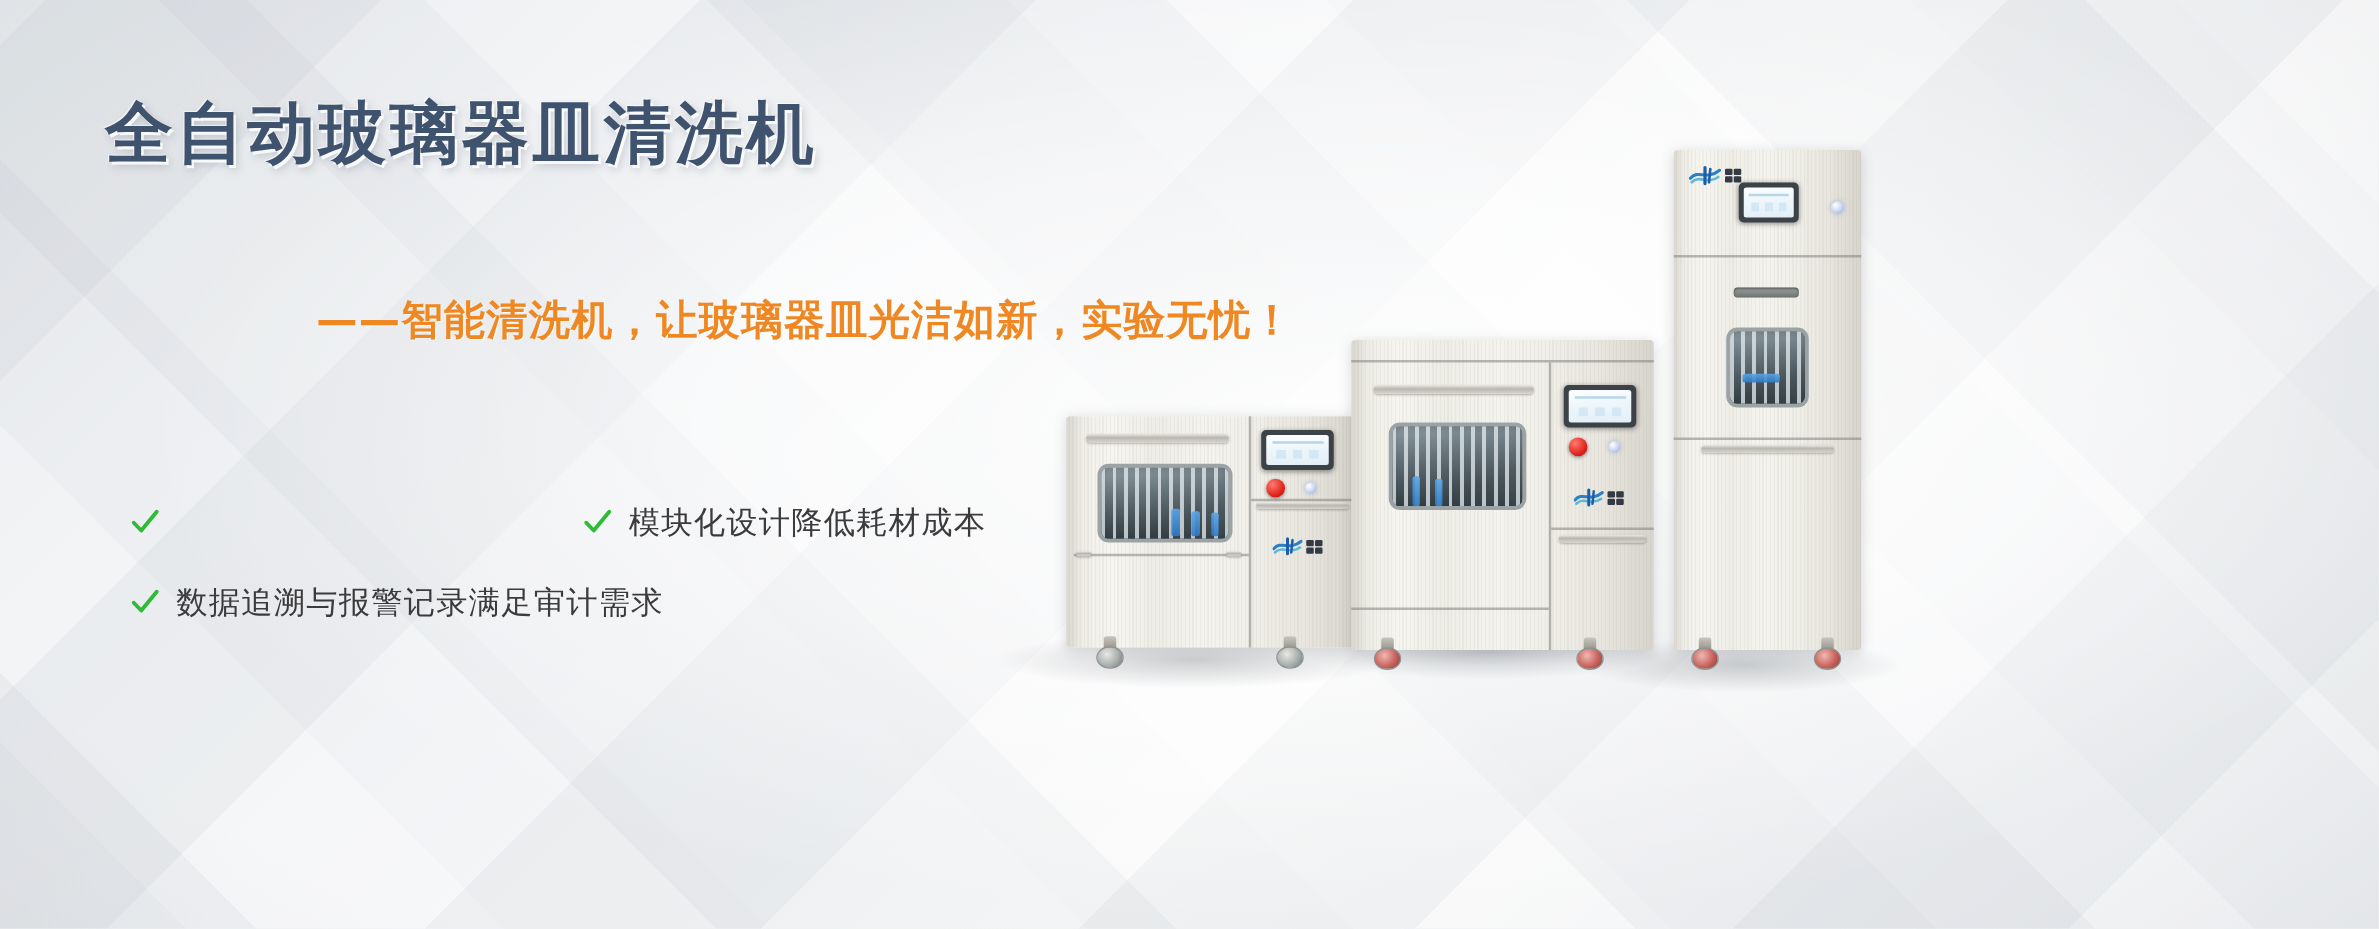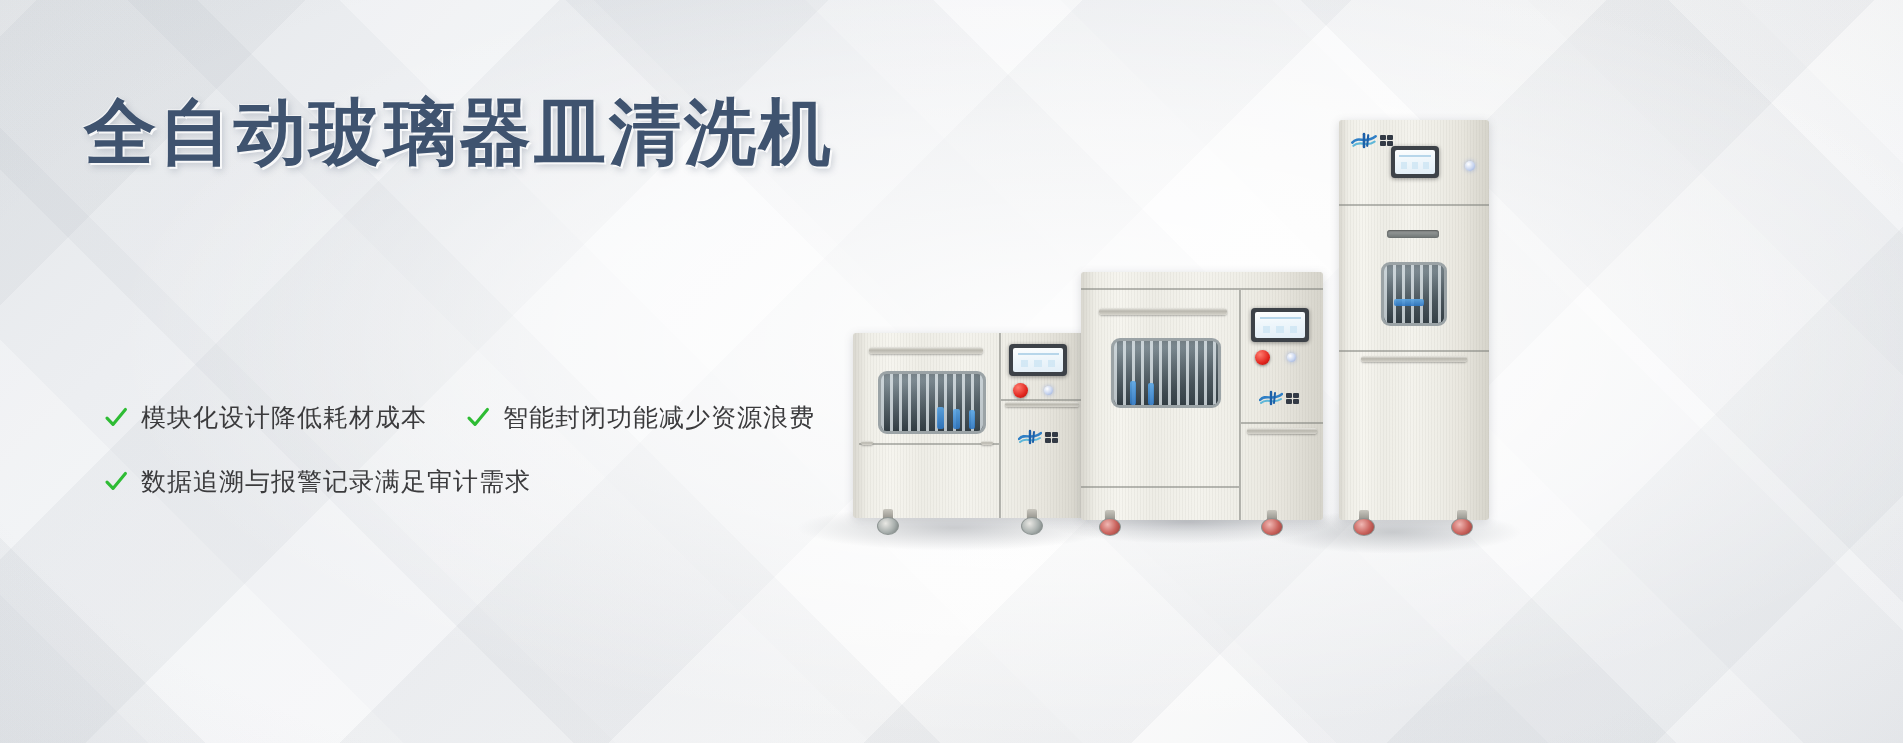--- a/index.html
+++ b/index.html
@@ -63,23 +63,23 @@
     position:absolute; inset:0; pointer-events:none;
     background:radial-gradient(ellipse 95% 110% at 50% 50%,
       rgba(0,0,0,0) 55%, rgba(120,128,138,.13) 100%);
   }
 
   
   .copy{ position:absolute; left:0; top:0; width:1100px; height:743px; }
 
   .headline{
     position:absolute;
-    left:84px; top:96px;
+    left:84px; top:80px;
     font-family:"DejaVu Sans","Liberation Sans",sans-serif;
-    font-size:72px;
+    font-size:54px;
     font-weight:bold;
     letter-spacing:3px;
     line-height:1;
     color:#3f536f;
     text-shadow:
       2px 2px 0 rgba(255,255,255,.85),
       -1px -1px 0 rgba(255,255,255,.55),
       3px 4px 7px rgba(95,110,130,.30);
     white-space:nowrap;
   }
@@ -265,40 +265,40 @@
   <div class="bg-diag a"></div>
   <div class="bg-diag b"></div>
   <div class="bg-diag c"></div>
   <div class="bg-glow"></div>
   <div class="bg-vig"></div>
 
   <div class="copy">
 
     <h1 class="headline">全自动玻璃器皿清洗机</h1>
 
+    <div class="subline">——智能清洗机，让玻璃器皿光洁如新，实验无忧！</div>
 
     <div class="features">
+
+      <div class="feat">
+        <span class="tick">
+          <svg viewBox="0 0 24 24">
+              <path d="M3 13.2 L9 19.4 L21.4 4.4" fill="none" stroke="#2ebc34" stroke-width="3.1" stroke-linecap="round" stroke-linejoin="round"></path>
+            </svg>
+        </span>
+      </div>
+
 
       <div class="feat">
         <span class="tick">
           <svg viewBox="0 0 24 24">
               <path d="M3 13.2 L9 19.4 L21.4 4.4" fill="none" stroke="#2ebc34" stroke-width="3.1" stroke-linecap="round" stroke-linejoin="round"></path>
             </svg>
         </span>
         <span class="feat-text">模块化设计降低耗材成本</span>
-      </div>
-
-
-      <div class="feat">
-        <span class="tick">
-          <svg viewBox="0 0 24 24">
-              <path d="M3 13.2 L9 19.4 L21.4 4.4" fill="none" stroke="#2ebc34" stroke-width="3.1" stroke-linecap="round" stroke-linejoin="round"></path>
-            </svg>
-        </span>
-        <span class="feat-text">智能封闭功能减少资源浪费</span>
       </div>
 
       <div class="feat">
         <span class="tick">
           <svg viewBox="0 0 24 24">
               <path d="M3 13.2 L9 19.4 L21.4 4.4" fill="none" stroke="#2ebc34" stroke-width="3.1" stroke-linecap="round" stroke-linejoin="round"></path>
             </svg>
         </span>
         <span class="feat-text">数据追溯与报警记录满足审计需求</span>
       </div>

